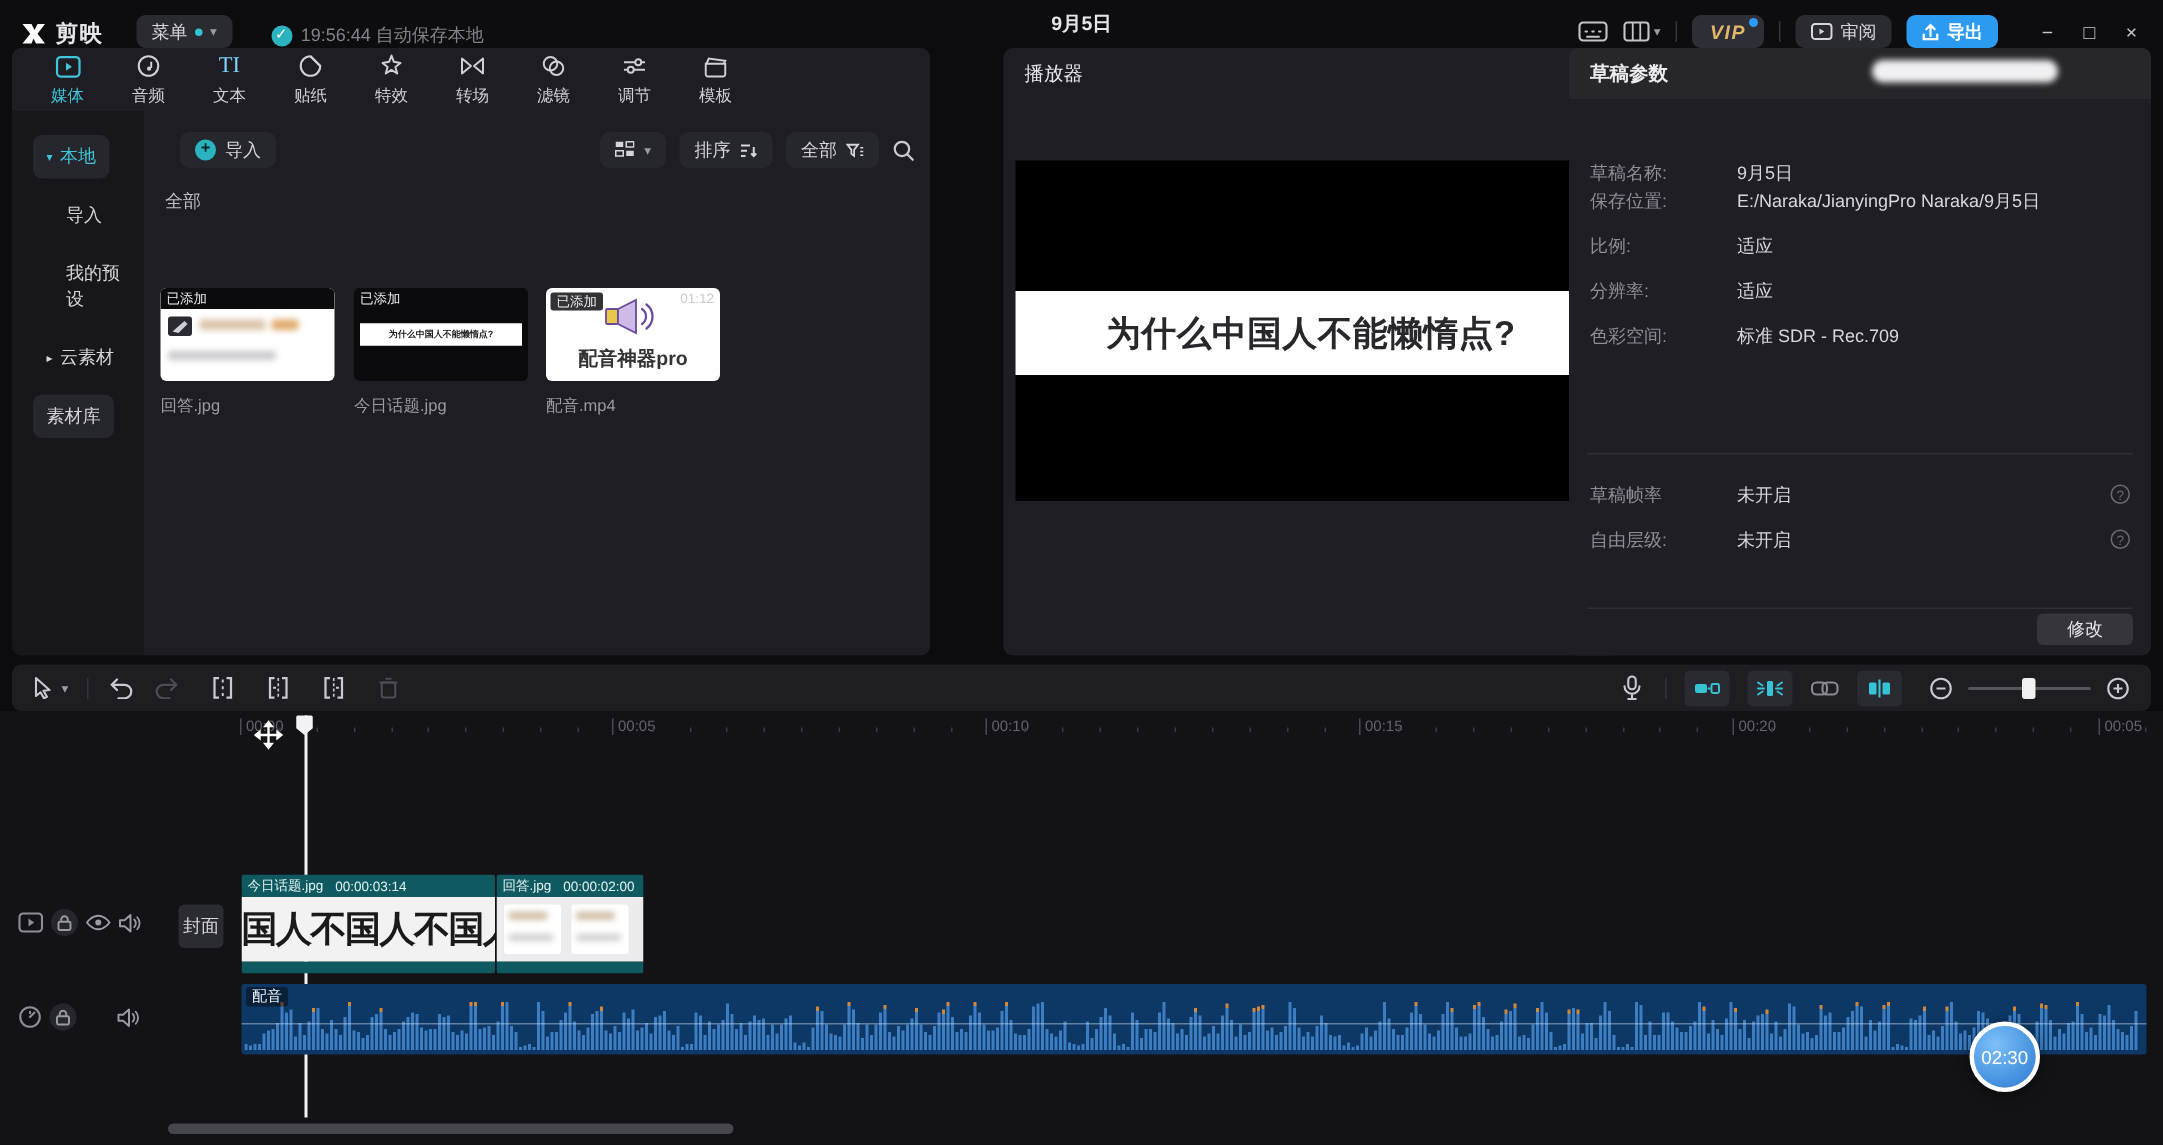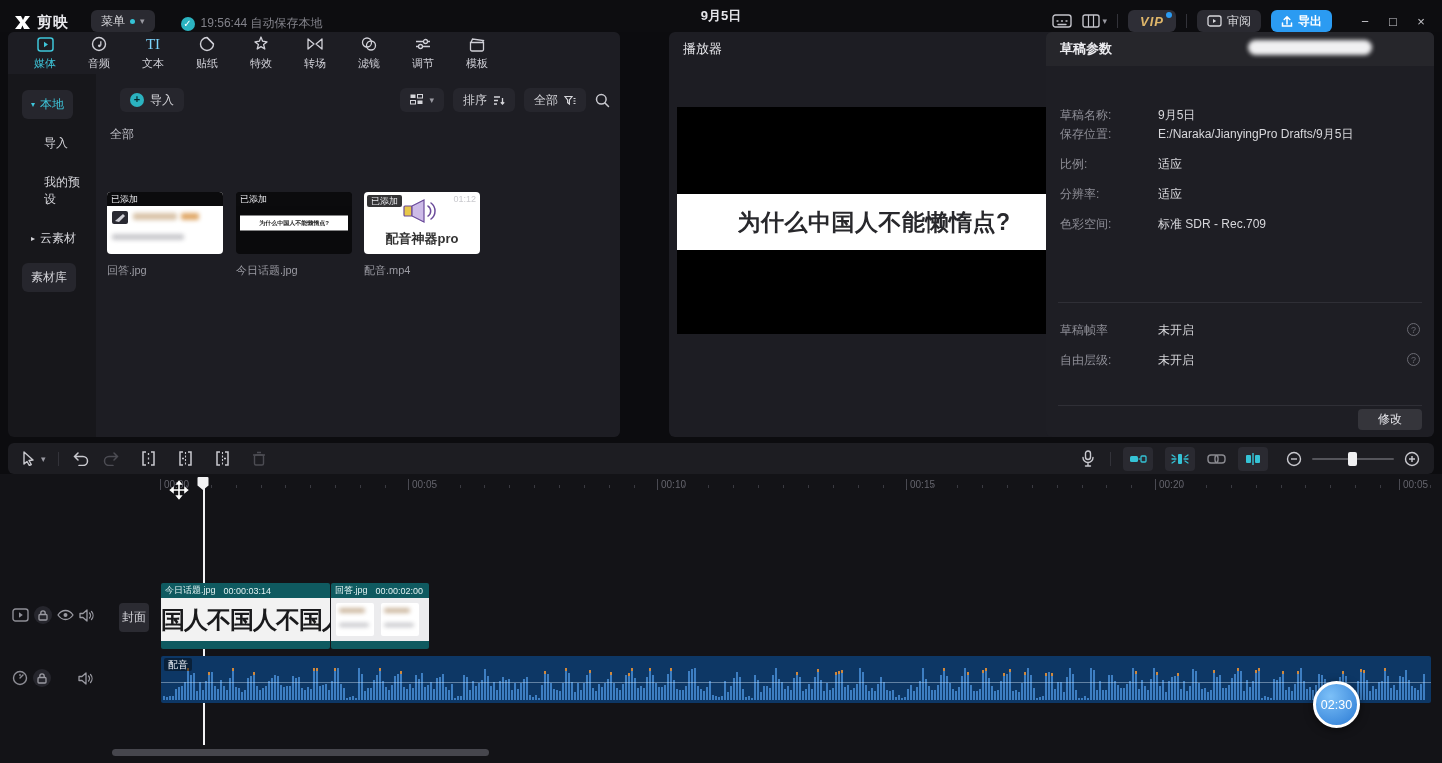--- a/index.html
+++ b/index.html
@@ -403,21 +403,21 @@
   <div id="draft-header">
     <span>草稿参数</span>
     <div id="redact"></div>
   </div>
   <div class="drow" style="top:75px">
       <span class="dlabel">草稿名称:</span>
       <span class="dvalue">9月5日</span>
     </div>
   <div class="drow" style="top:94px">
       <span class="dlabel">保存位置:</span>
-      <span class="dvalue">E:/Naraka/JianyingPro Drafts/9月5日</span>
+      <span class="dvalue">E:/Naraka/JianyingPro Naraka/9月5日</span>
     </div>
   <div class="drow" style="top:124px">
       <span class="dlabel">比例:</span>
       <span class="dvalue">适应</span>
     </div>
   <div class="drow" style="top:154px">
       <span class="dlabel">分辨率:</span>
       <span class="dvalue">适应</span>
     </div>
   <div class="drow" style="top:184px">

